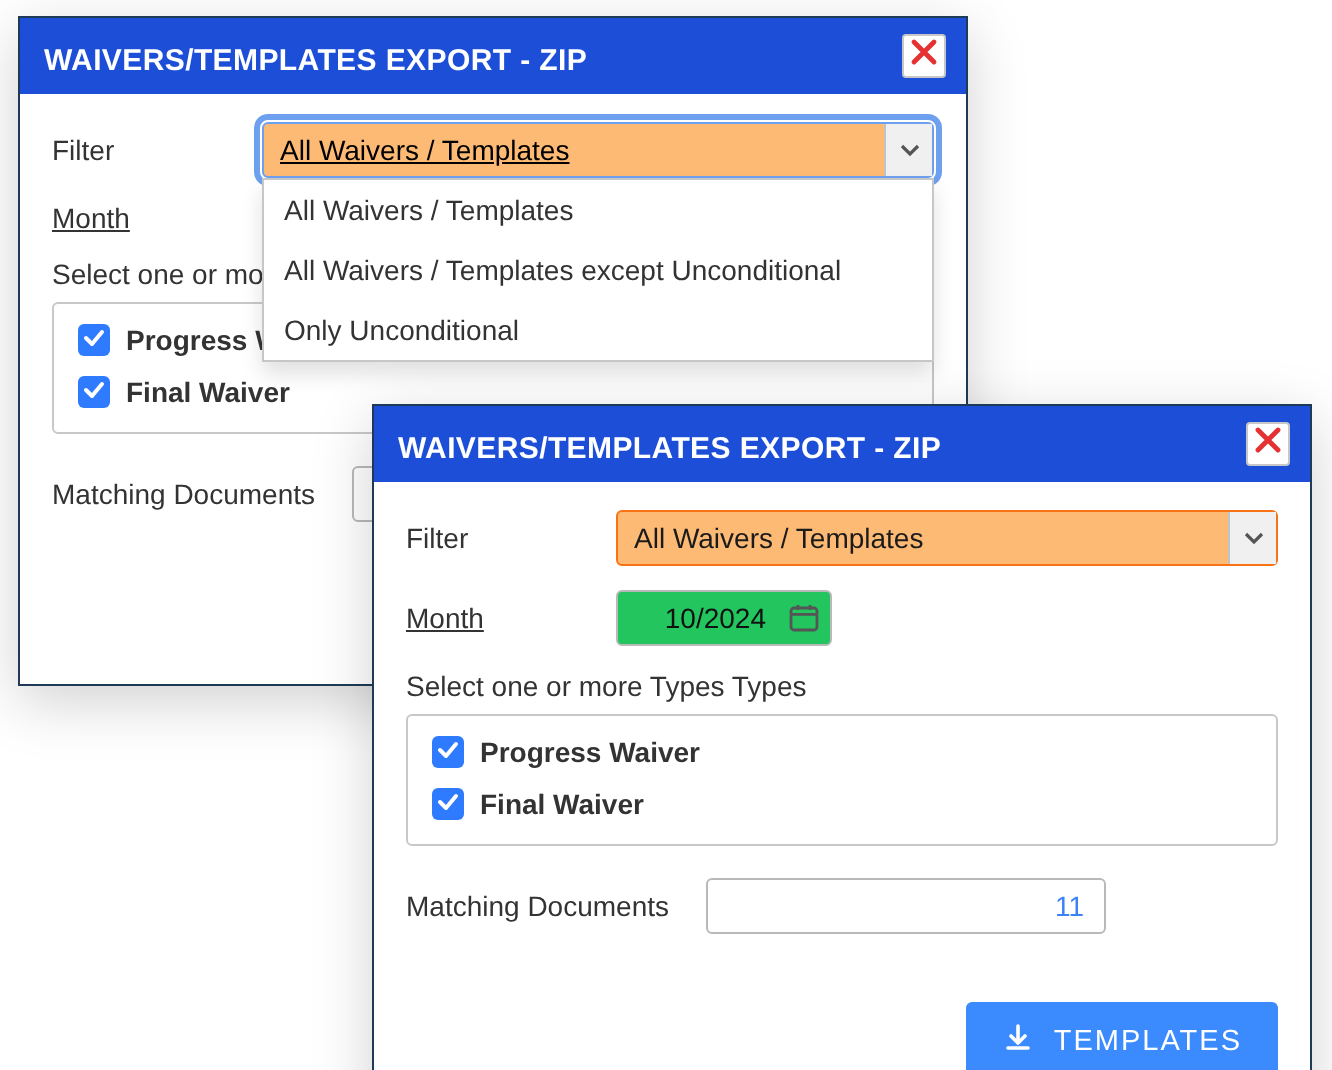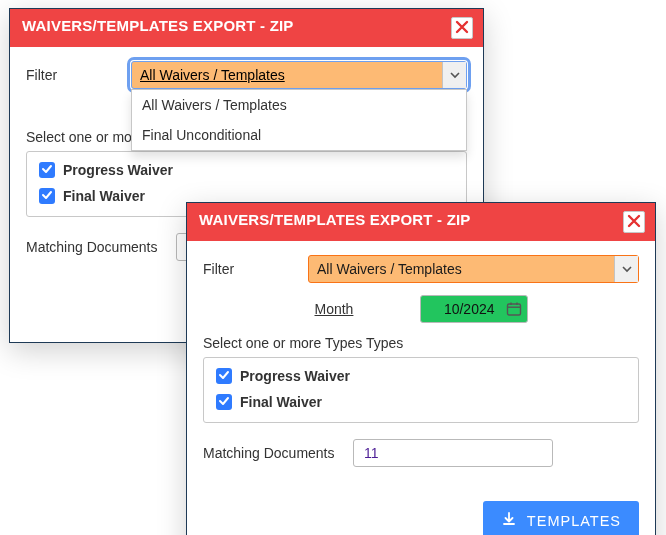--- a/index.html
+++ b/index.html
@@ -16,41 +16,41 @@
   }
   .dialog {
     position: absolute;
     background: #fff;
     border: 1px solid #1e3a56;
     box-shadow: 0 8px 28px rgba(0,0,0,0.18);
   }
   .dialog.a { left: 9px; top: 8px; width: 475px; height: 335px; }
   .dialog.b { left: 186px; top: 202px; width: 470px; }
   .titlebar {
-    background: #ef4444;
+    background: #1d4ed8;
     color: #fff;
     font-weight: bold;
     font-size: 15px;
     display: flex;
-    align-items: flex-start;
+    align-items: flex-end;
     justify-content: space-between;
     padding: 8px 10px 8px 12px;
     letter-spacing: .2px;
   }
   .close-btn {
     width: 22px; height: 22px;
     background: #fff;
     border: 1px solid #c7c7c7;
     border-radius: 2px;
     display: flex; align-items: center; justify-content: center;
     cursor: pointer;
   }
   .close-btn svg { width: 14px; height: 14px; }
   .content { padding: 14px 16px 18px 16px; }
-  .row { display: flex; align-items: center; margin-bottom: 12px; justify-content: center; }
+  .row { display: flex; align-items: center; margin-bottom: 12px; }
   .row .lbl { width: 105px; }
   .row.filter .lbl { width: 105px; }
   .select {
     position: relative;
     flex: 1;
     display: flex;
     align-items: stretch;
     border: 1px solid #f97316;
     border-radius: 3px;
     height: 28px;
@@ -130,23 +130,23 @@
   }
   .chk svg { width: 12px; height: 12px; }
   .chkrow .tlabel { font-weight: bold; }
   .matchrow { display: flex; align-items: center; margin-top: 16px; }
   .matchrow .lbl { width: 150px; }
   .matchrow input {
     height: 28px;
     border: 1px solid #b9b9b9;
     border-radius: 3px;
     padding: 0 10px;
-    text-align: left;
-    font-size: 14px;
-    color: #4c1d95;
+    text-align: right;
+    font-size: 14px;
+    color: #3b82f6;
     width: 200px;
     background: #fff;
   }
   .footer {
     display: flex; justify-content: flex-end;
     padding: 16px 16px 18px 16px;
   }
   .dl-btn {
     background: #3b8bff;
     color: #fff;
@@ -187,21 +187,22 @@
       <span class="lbl">Filter</span>
       <div class="select open">
         <span class="val">All Waivers / Templates</span>
         <span class="caret">
           <svg viewBox="0 0 10 10">
               <path d="M1 3 L5 7 L9 3" fill="none" stroke="#555" stroke-width="1.6"></path>
             </svg>
         </span>
         <div class="dropdown">
           <div class="opt">All Waivers / Templates</div>
-          <div class="opt">Final Unconditional</div>
+          <div class="opt">All Waivers / Templates except Unconditional</div>
+          <div class="opt">Only Unconditional</div>
         </div>
       </div>
     </div>
     <div class="row month-row">
       <span class="lbl">Month</span>
     </div>
     <div class="section-label">Select one or more</div>
     <div class="wbox">
       <div class="chkrow">
         <span class="chk">

